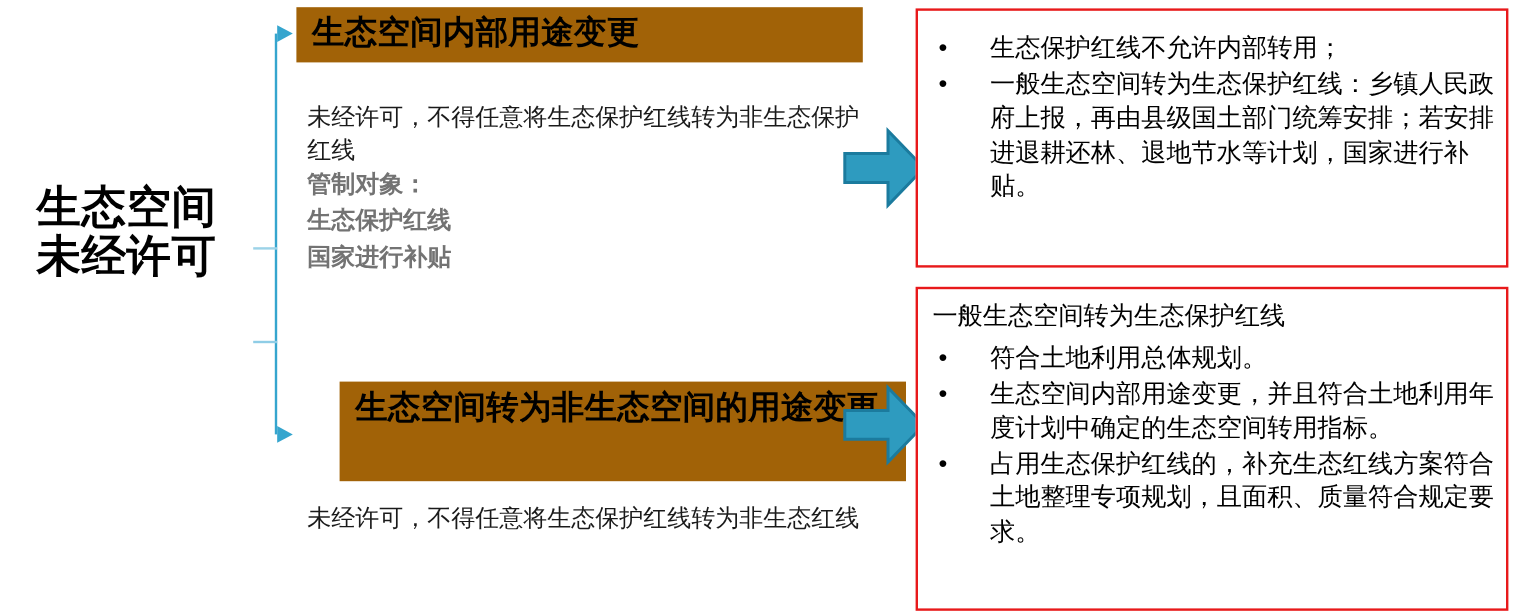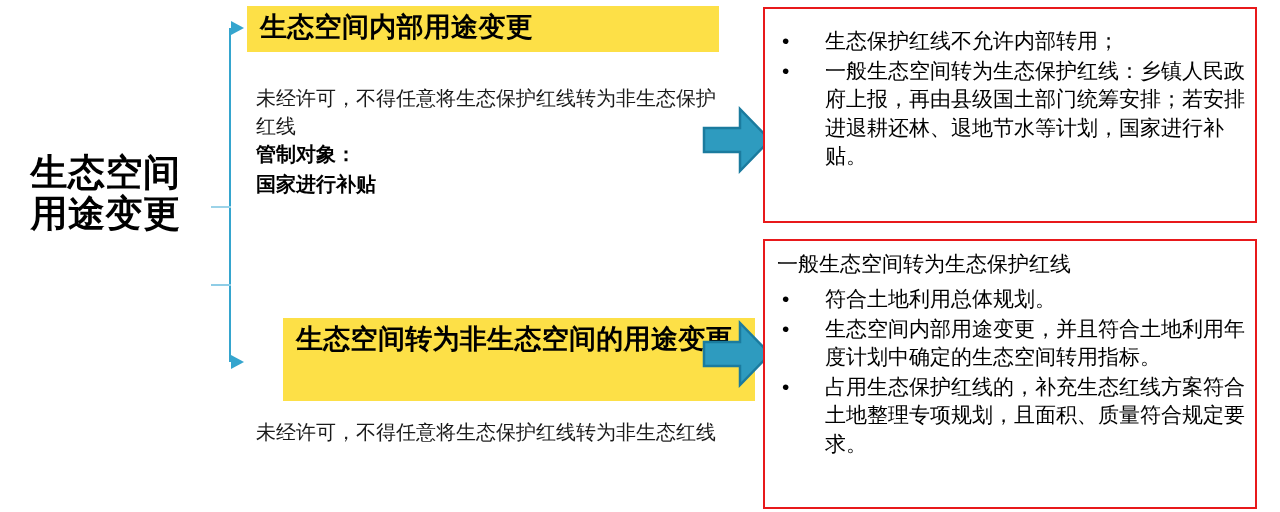--- a/index.html
+++ b/index.html
@@ -64,21 +64,21 @@
     border-top: 7px solid transparent;
     border-bottom: 7px solid transparent;
     border-left: 13px solid #35A5CE;
   }
   .branch-arrow-top { top: 21px; }
   .branch-arrow-bottom { top: 355px; }
 
   
   .card-header {
     position: absolute;
-    background: #fde047;
+    background: #a16207;
     box-sizing: border-box;
     padding: 4px 0 5px 13px;
     font-size: 27px;
     font-weight: bold;
     line-height: 1.28;
     color: #000000;
     letter-spacing: 0.3px;
   }
   .card-header-1 {
     left: 247px;
@@ -113,21 +113,21 @@
   }
 
   .control-block {
     position: absolute;
     left: 256px;
     top: 139px;
     width: 400px;
     font-size: 20px;
     font-weight: bold;
     line-height: 1.52;
-    color: #000000;
+    color: #737373;
   }
   .control-block .line { display: block; }
 
   
   .block-arrow {
     position: absolute;
     width: 74px;
     height: 74px;
   }
   .block-arrow svg { display: block; }
@@ -191,34 +191,35 @@
     line-height: 1.36;
   }
 </style>
 </head>
 <body>
 
 <div class="stage">
 
   <div class="root-title">
     <span class="line">生态空间</span>
-    <span class="line">用途变更</span>
+    <span class="line">未经许可</span>
   </div>
 
   <div class="spine"></div>
   <div class="stub stub-upper"></div>
   <div class="stub stub-lower"></div>
   <div class="branch-arrow branch-arrow-top"></div>
   <div class="branch-arrow branch-arrow-bottom"></div>
 
   <div class="card-header card-header-1">生态空间内部用途变更</div>
   <div class="card-body card-body-1">未经许可，不得任意将生态保护红线转为非生态保护红线</div>
 
   <div class="control-block">
     <span class="line">管制对象：</span>
+    <span class="line">生态保护红线</span>
     <span class="line">国家进行补贴</span>
   </div>
 
   <div class="block-arrow block-arrow-1">
     <svg width="74" height="74" viewBox="0 0 74 74">
       <polygon points="4,25 40,25 40,6 70,37 40,68 40,49 4,49" fill="#2E9BBF" stroke="#1B7B9E" stroke-width="2.5" stroke-linejoin="miter"></polygon>
     </svg>
   </div>
 
   <div class="red-panel red-panel-1">

